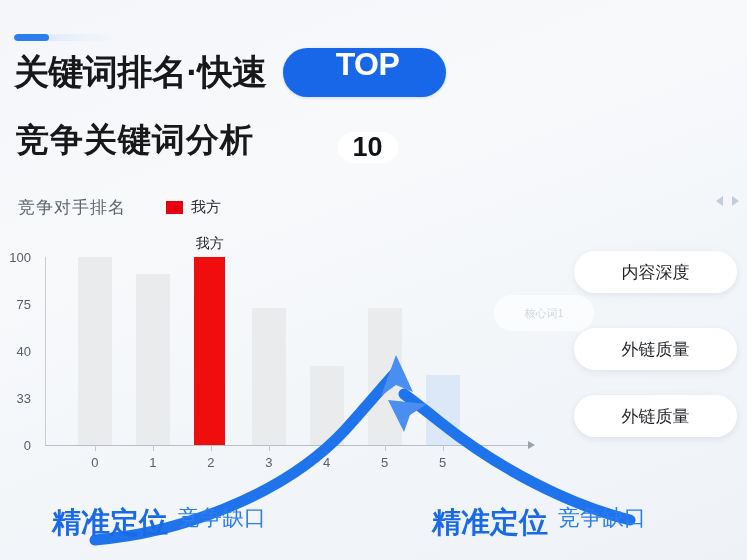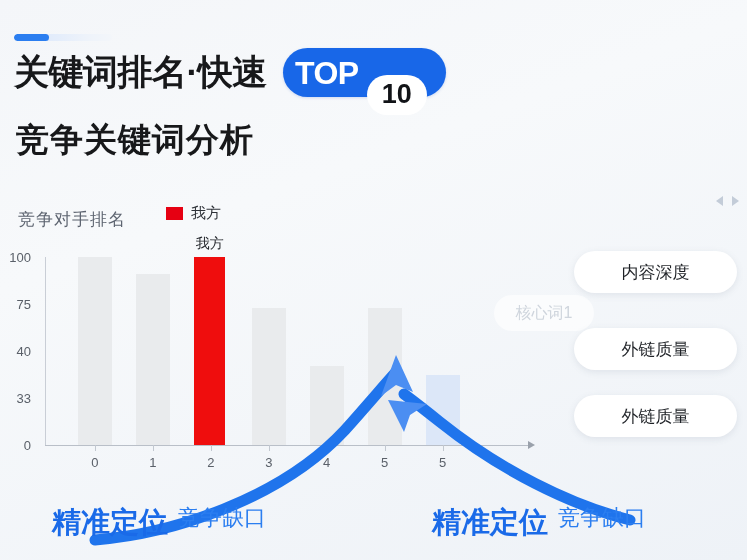--- a/index.html
+++ b/index.html
@@ -35,20 +35,21 @@
     letter-spacing: -0.5px; white-space: nowrap;
     line-height: 52px;
   }
   .top-badge {
     position: absolute; left: 283px; top: 48px;
     height: 49px; min-width: 163px;
     background: #1867e8; border-radius: 26px;
     display: flex; align-items: center; justify-content: flex-start;
     padding: 0 6px 0 12px; gap: 8px;
     box-shadow: 0 1px 3px rgba(20,80,200,0.18);
+    flex-direction: column;
   }
   .top-badge .top-label {
     font-size: 32px; font-weight: bold; color: #ffffff;
     letter-spacing: -0.5px; line-height: 1;
   }
   .top-badge .num-circle {
     width: 60px; height: 40px; border-radius: 22px;
     background: #ffffff;
     display: flex; align-items: center; justify-content: center;
     font-size: 27px; font-weight: bold; color: #111317; margin-top: 44px;
@@ -59,21 +60,21 @@
     text-align: left;
     font-size: 33px; font-weight: bold; color: #17181a;
     letter-spacing: 1px;
   }
 
   
   .legend {
     position: absolute; left: 18px; top: 196px;
     display: flex; align-items: center; gap: 40px;
   }
-  .legend-title { font-size: 17px; color: #5d6470; letter-spacing: 1px; margin-top: 12px; }
+  .legend-title { font-size: 17px; color: #5d6470; letter-spacing: 1px; }
   .legend-item { display: flex; align-items: center; gap: 8px; }
   .legend-swatch { width: 17px; height: 13px; background: #e60012; }
   .legend-label { font-size: 15px; color: #2e3238; }
 
   
   .dim-head {
     position: absolute; right: 8px; top: 196px;
     display: flex; align-items: center; gap: 9px;
   }
   .dim-head .tri {
@@ -142,21 +143,21 @@
   }
   .pill.p1 { top: 251px; }
   .pill.p2 { top: 328px; }
   .pill.p3 { top: 395px; }
 
   .ghost-pill {
     position: absolute; left: 494px; top: 295px;
     width: 100px; height: 36px; border-radius: 18px;
     background: rgba(255,255,255,0.62);
     display: flex; align-items: center; justify-content: center;
-    font-size: 16px; color: #cfd5dd;
+    font-size: 11px; color: #cfd5dd;
   }
 
   
   .arrows { position: absolute; left: 0; top: 0; width: 747px; height: 560px; }
 
   
   .caption { position: absolute; display: flex; align-items: flex-start; gap: 10px; }
   .caption.left  { left: 52px;  top: 503px; }
   .caption.right { left: 432px; top: 503px; }
   .caption .big {

